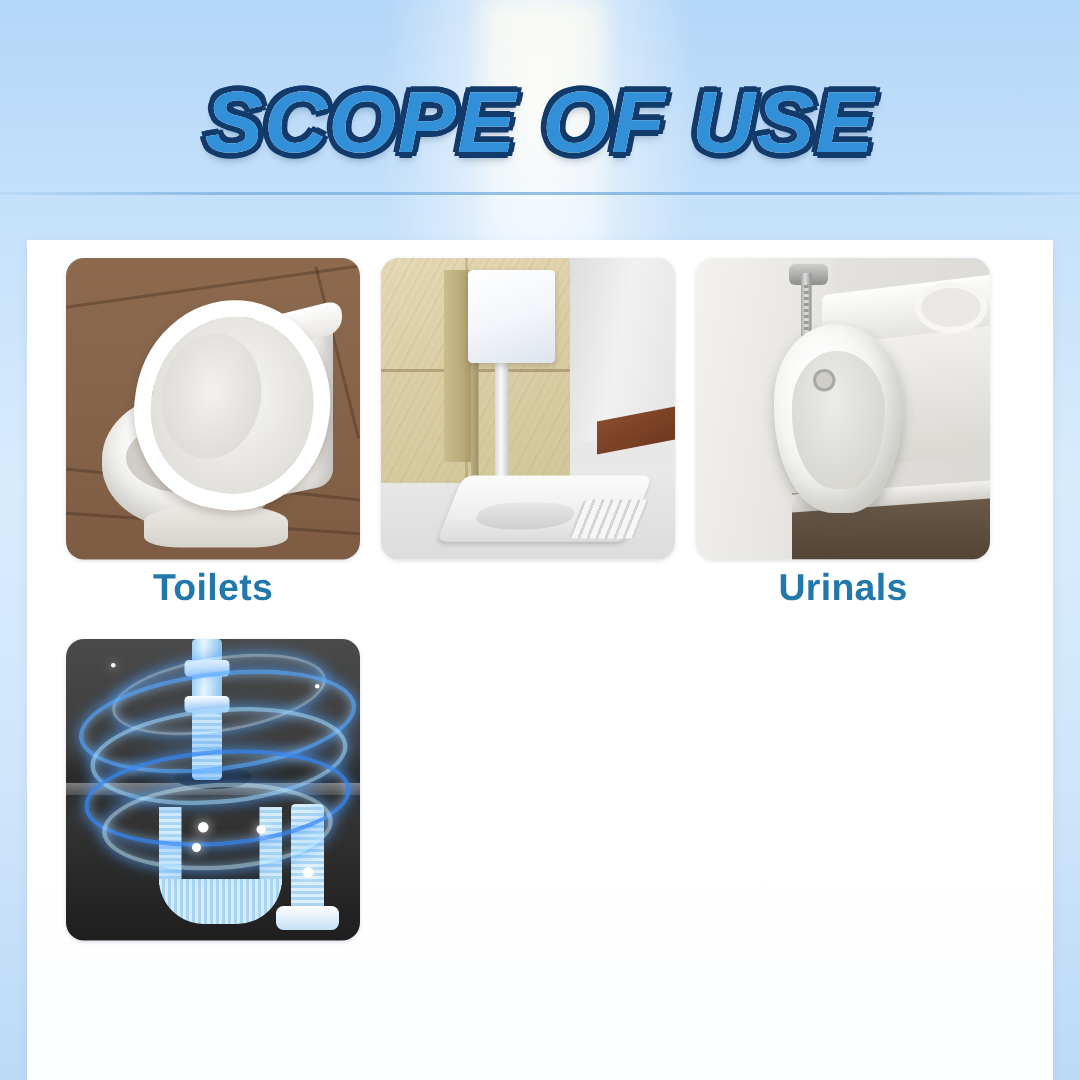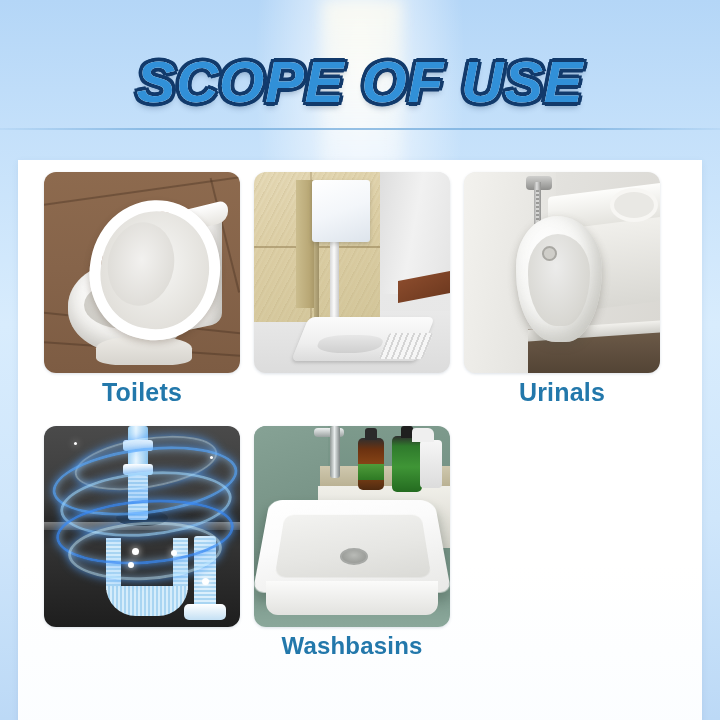--- a/index.html
+++ b/index.html
@@ -546,41 +546,17 @@
           <div class="sw-ring sw-r4"></div>
           <div class="sw-spark sp1"></div>
           <div class="sw-spark sp2"></div>
           <div class="sw-spark sp3"></div>
           <div class="sw-spark sp4"></div>
           <div class="sw-spark sp5"></div>
           <div class="sw-spark sp6"></div>
         </div>
       </div>
 
-      <div class="cell">
-        <div class="thumb sc-basin">
-          <div class="wb-wallL"></div>
-          <div class="wb-shelf"></div>
-          <div class="wb-counter"></div>
-          <div class="wb-bottle1">
-              <div class="cap"></div>
-              <div class="lbl"></div>
-            </div>
-          <div class="wb-bottle2">
-              <div class="cap"></div>
-            </div>
-          <div class="wb-spray">
-              <div class="noz"></div>
-            </div>
-          <div class="wb-faucet2"></div>
-          <div class="wb-faucet"></div>
-          <div class="wb-sink"></div>
-          <div class="wb-sink-in"></div>
-          <div class="wb-sink-front"></div>
-          <div class="wb-drain"></div>
-        </div>
-        <div class="caption cap-wide">Washbasins</div>
-      </div>
 
 
     </div>
   </div>
 </div>
 
 </body></html>

